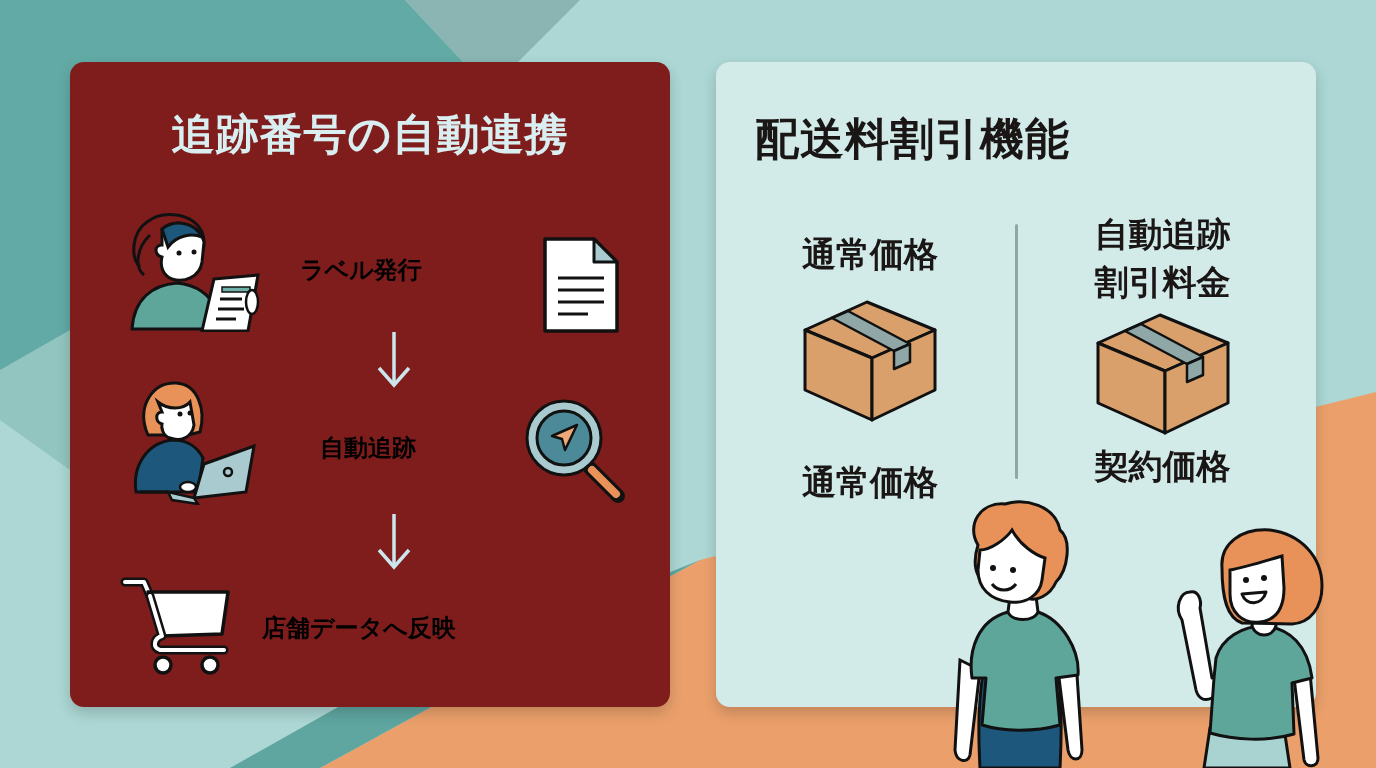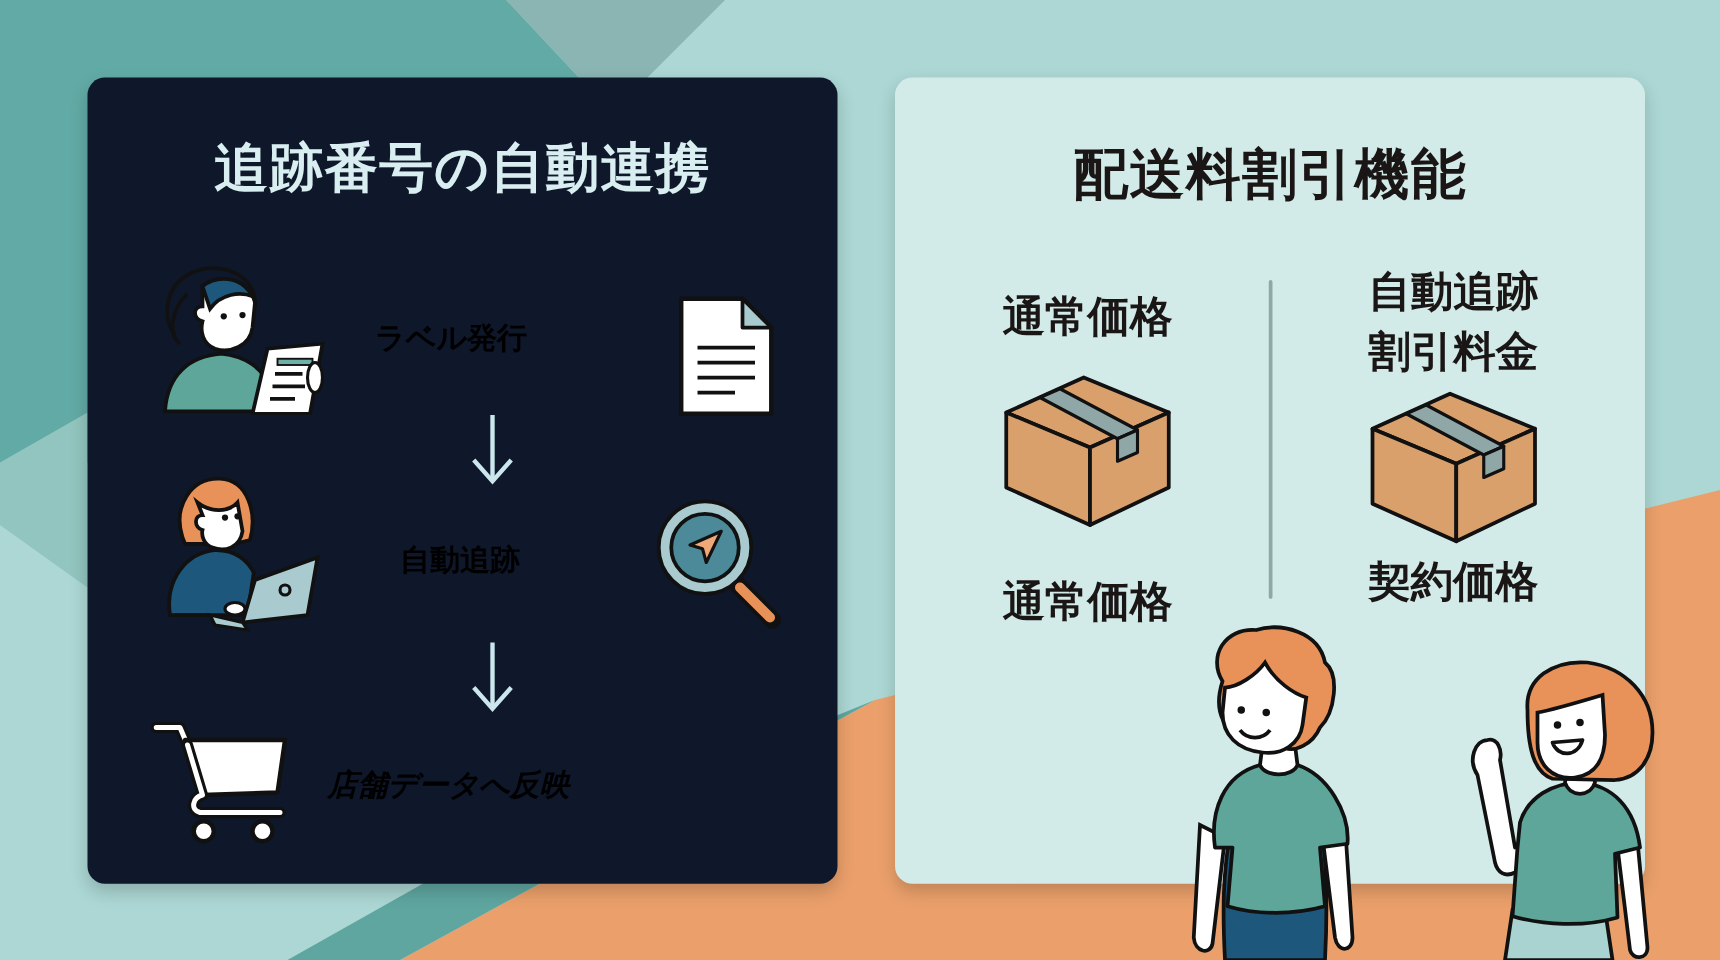--- a/index.html
+++ b/index.html
@@ -6,30 +6,30 @@
   body {
     width: 1376px; height: 768px; overflow: hidden; position: relative;
     font-family: "DejaVu Sans", "Liberation Sans", sans-serif;
     background: #acd7d4;
   }
   .bg { position: absolute; inset: 0; }
   .card {
     position: absolute; border-radius: 14px;
     box-shadow: 0 6px 14px rgba(0,0,0,0.18);
   }
-  .card-left { left: 70px; top: 62px; width: 600px; height: 645px; background: #0f172a; }
+  .card-left { left: 70px; top: 62px; width: 600px; height: 645px; background: #7f1d1d; }
   .card-right { left: 716px; top: 62px; width: 600px; height: 645px; background: #d3ebe8; }
 
   .title-left {
     position: absolute; left: 0; right: 0; top: 106px; text-align: center;
     font-size: 43px; font-weight: bold; color: #d9eef0; letter-spacing: 1px;
   }
   .title-right {
-    position: absolute; left: 716px; width: 600px; top: 110px; text-align: center;
-    font-size: 44px; font-weight: bold; color: #1b1616; letter-spacing: 1px;
+    position: absolute; left: 716px; width: 600px; top: 110px; text-align: left;
+    font-size: 44px; font-weight: bold; color: #1b1616; letter-spacing: 1px; padding-left: 39px;
   }
   .step-label {
     position: absolute; font-size: 24px; font-weight: bold; color: #000000;
     white-space: nowrap;
   }
   .arrow { position: absolute; }
   .icon { position: absolute; }
   .col-label {
     position: absolute; font-size: 34px; font-weight: bold; color: #1b1616;
     text-align: center; white-space: nowrap; line-height: 44px;
@@ -110,21 +110,21 @@
 
 <svg class="icon" style="left:120px;top:574px;" width="110" height="106" viewBox="0 0 110 106">
   <path d="M5,8 L24,8 L30,22" fill="none" stroke="#111" stroke-width="9" stroke-linecap="round" stroke-linejoin="round"></path>
   <path d="M5,8 L24,8 L30,22" fill="none" stroke="#fff" stroke-width="4" stroke-linecap="round" stroke-linejoin="round"></path>
   <polygon points="28,18 108,18 102,60 42,62" fill="#fff" stroke="#111" stroke-width="3.5" stroke-linejoin="round"></polygon>
   <path d="M30,22 L42,62 C34,64 32,74 40,76 L104,76" fill="none" stroke="#111" stroke-width="9" stroke-linecap="round" stroke-linejoin="round"></path>
   <path d="M30,22 L42,62 C34,64 32,74 40,76 L104,76" fill="none" stroke="#fff" stroke-width="4" stroke-linecap="round" stroke-linejoin="round"></path>
   <circle cx="43" cy="91" r="8" fill="#fff" stroke="#111" stroke-width="3.5"></circle>
   <circle cx="90" cy="91" r="8" fill="#fff" stroke="#111" stroke-width="3.5"></circle>
 </svg>
-<div class="step-label" style="left:262px;top:612px;font-style:italic;">店舗データへ反映</div>
+<div class="step-label" style="left:262px;top:612px;">店舗データへ反映</div>
 
 <div class="card card-right"></div>
 <div class="title-right">配送料割引機能</div>
 
 <div class="col-label" style="left:790px;top:232px;width:160px;">通常価格</div>
 <svg class="icon" style="left:802px;top:300px;" width="136" height="124" viewBox="0 0 136 124">
   <polygon points="3,30 65,2 133,30 70,58" fill="#d9a06c" stroke="#111" stroke-width="3" stroke-linejoin="round"></polygon>
   <polygon points="3,30 70,58 70,120 3,90" fill="#d9a06c" stroke="#111" stroke-width="3" stroke-linejoin="round"></polygon>
   <polygon points="70,58 133,30 133,90 70,120" fill="#d9a06c" stroke="#111" stroke-width="3" stroke-linejoin="round"></polygon>
   <polygon points="30,18 46,11 108,44 92,51" fill="#8fa7a6" stroke="#111" stroke-width="2.5" stroke-linejoin="round"></polygon>

